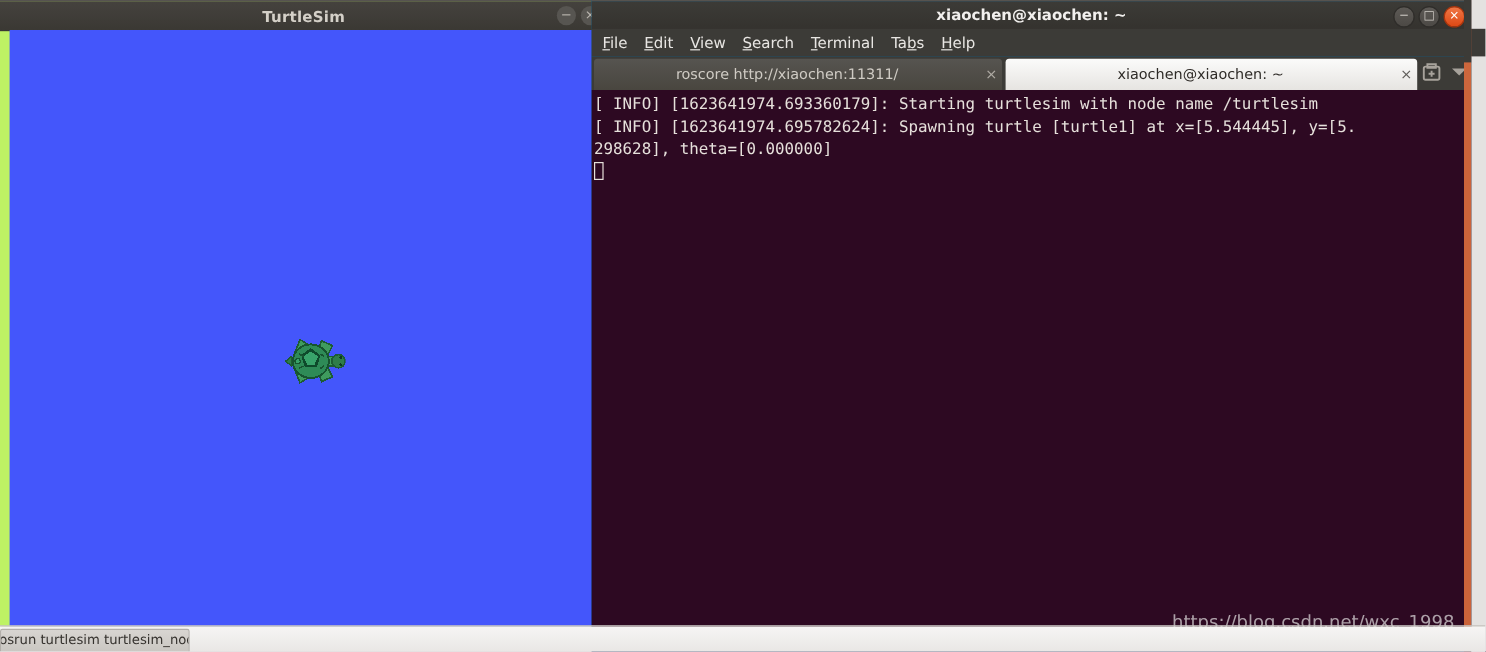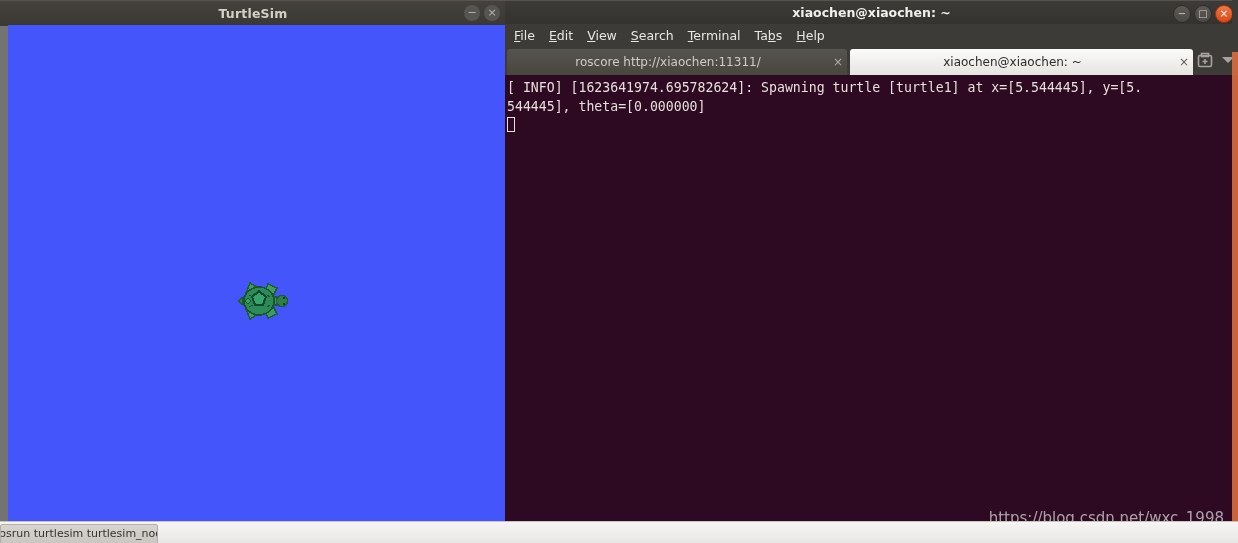--- a/index.html
+++ b/index.html
@@ -56,21 +56,21 @@
     width: 7px; height: 3px;
     background: #b9b0a4;
   }
 
   
   .turtlesim-window {
     position: absolute;
     left: 0px; top: 0px;
     width: 506px;
     height: 522px;
-    background: #737373;
+    background: #bef264;
     box-shadow: 0 1px 5px rgba(0,0,0,0.35);
   }
   .ts-titlebar {
     position: absolute;
     left: 0; top: 0;
     width: 506px; height: 25px;
     background: linear-gradient(to bottom, #45423e 0%, #3a3833 100%);
     border-top: 1px solid #565350;
   }
   .ts-title {
@@ -137,21 +137,21 @@
     left: -6px; top: 2px;
     font-size: 11px;
     color: #35322e;
     font-family: "DejaVu Sans", sans-serif;
     white-space: nowrap;
   }
 
   
   .terminal-window {
     position: absolute;
-    left: 505px; top: 0;
+    left: 493px; top: 0;
     width: 733px;
     height: 543px;
     background: #0369a1;
   }
   .term-titlebar {
     position: absolute;
     left: 0; top: 0;
     width: 733px; height: 24px;
     background: linear-gradient(to bottom, #3c3b37 0%, #34322e 100%);
     border-top: 1px solid #56534f;
@@ -408,22 +408,23 @@
             <rect x="5.5" y="2.5" width="7" height="3" fill="none" stroke="#a7a29b" stroke-width="1.6"></rect>
             <line x1="9" y1="8" x2="9" y2="13" stroke="#a7a29b" stroke-width="1.6"></line>
             <line x1="6.5" y1="10.5" x2="11.5" y2="10.5" stroke="#a7a29b" stroke-width="1.6"></line>
           </svg>
         </div>
         <div class="chevron"></div>
       </div>
     </div>
 
     <div class="term-body">
+      <div class="term-line">[ INFO] [1623641974.693360179]: Starting turtlesim with node name /turtlesim</div>
       <div class="term-line">[ INFO] [1623641974.695782624]: Spawning turtle [turtle1] at x=[5.544445], y=[5.</div>
-      <div class="term-line">544445], theta=[0.000000]</div>
+      <div class="term-line">298628], theta=[0.000000]</div>
       <div class="term-line"><span class="cursor-block"></span></div>
     </div>
 
     <div class="watermark">https://blog.csdn.net/wxc_1998</div>
     <div class="right-orange"></div>
     <div class="right-orange-top"></div>
   </div>
 
   <div class="taskbar">
     <div class="taskbar-item">

